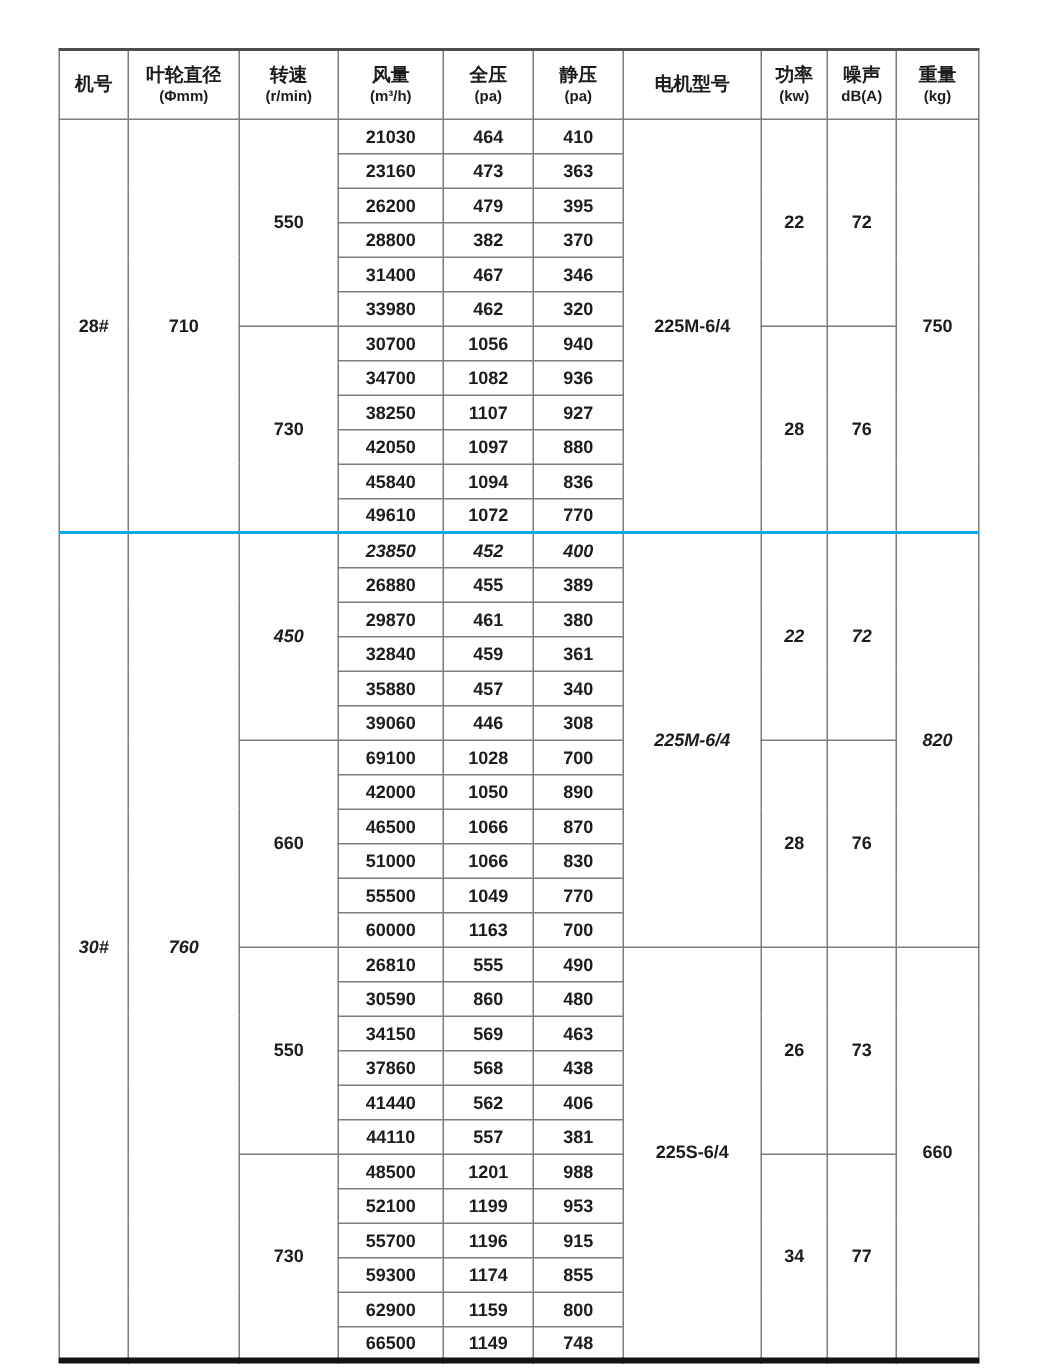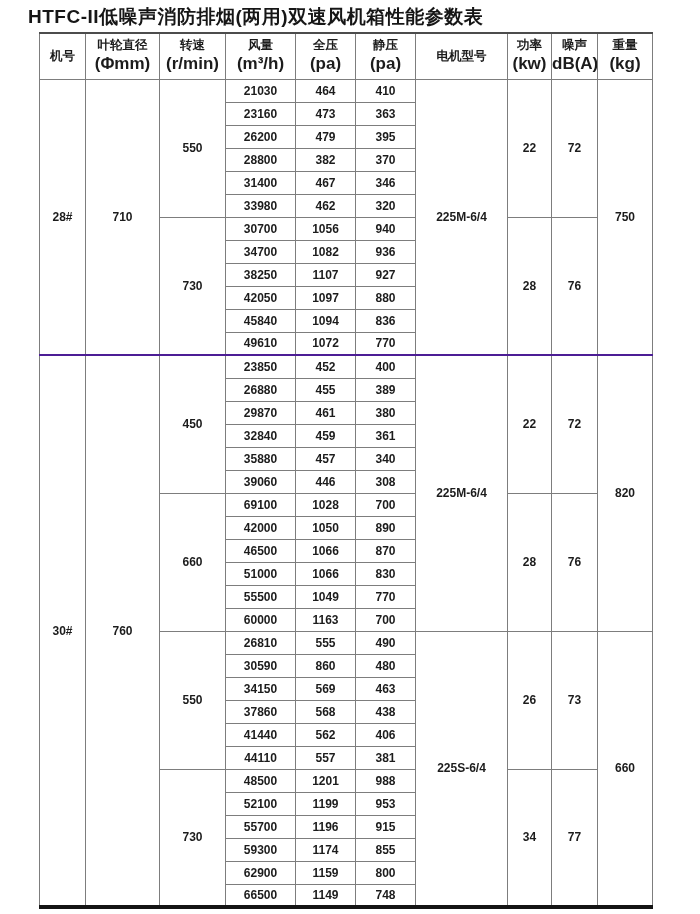--- a/index.html
+++ b/index.html
@@ -39,36 +39,35 @@
     overflow:hidden;
   }
   thead tr{height:46px;}
   thead th{
     font-size:12.5px;
     font-weight:700;
     line-height:1.3;
     border-bottom:2px solid #4f4f4f;
     background:#ffffff;
   }
-  thead th .u{display:block;font-size:17px;font-weight:700;}
+  thead th .u{display:block;font-size:10px;font-weight:700;}
   thead th .u:empty{display:none;}
   tbody tr{height:23px;}
   tbody td{
     font-size:12px;
     font-weight:700;
     color:#1c1c1c;
     background:#ffffff;
   }
-  tr.sec-top td{border-top:2px solid #4c1d95;}
+  tr.sec-top td{border-top:2px solid #0ea5e9;font-style:italic;}
 </style>
 </head>
 <body>
 
 <div class="page">
-  <div class="title">HTFC-II低噪声消防排烟(两用)双速风机箱性能参数表</div>
 
   <table class="spec">
     <colgroup>
       <col style="width:46px">
         <col style="width:74px">
         <col style="width:66px">
       <col style="width:70px">
         <col style="width:60px">
         <col style="width:60px">
       <col style="width:92px">

